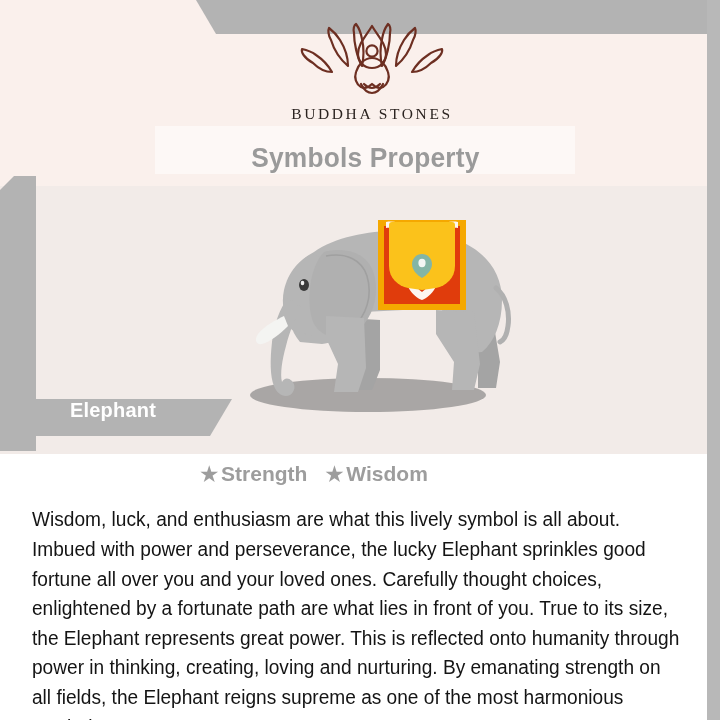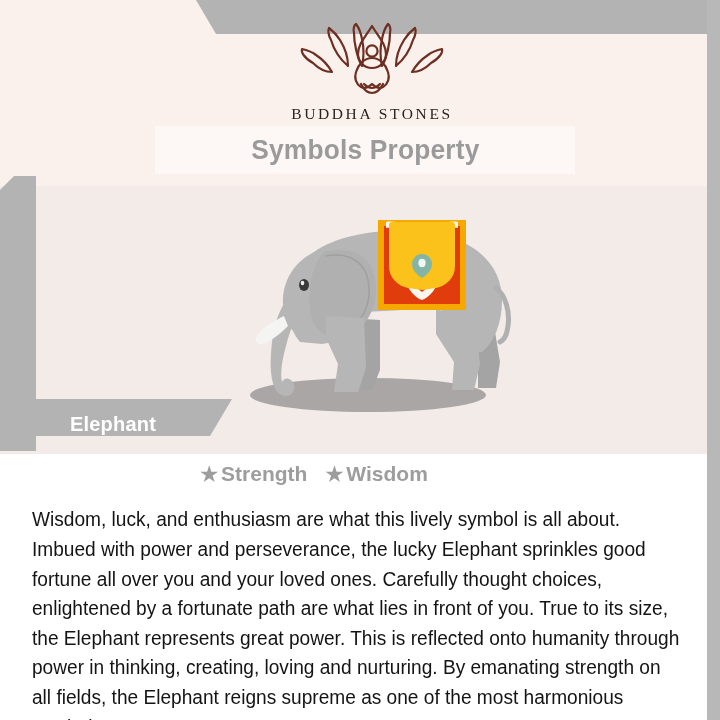--- a/index.html
+++ b/index.html
@@ -81,21 +81,21 @@
     font-weight: 400;
   }
 
   
   .title-strip {
     position: absolute;
     left: 155px; top: 126px;
     width: 420px; height: 48px;
     background: #fdf8f6;
     display: flex;
-    align-items: center;
+    align-items: flex-end;
     justify-content: center;
   }
   .title-text {
     font-family: "Liberation Sans Narrow", "Liberation Sans", sans-serif;
     font-size: 28px;
     font-weight: bold;
     color: #9a9a9a;
     letter-spacing: 0.2px;
     transform: scaleX(0.94);
   }
@@ -108,21 +108,21 @@
   }
 
   
   .name-banner {
     position: absolute;
     left: 0; top: 399px;
     width: 232px; height: 37px;
     background: #b3b3b3;
     clip-path: polygon(0 0, 232px 0, 210px 37px, 0 37px);
     display: flex;
-    align-items: flex-end;
+    align-items: flex-start;
   }
   .name-text {
     margin-left: 70px;
     font-family: "Liberation Sans Narrow", "Liberation Sans", sans-serif;
     font-size: 20px;
     font-weight: bold;
     color: #ffffff;
     letter-spacing: 0.2px;
   }
 

